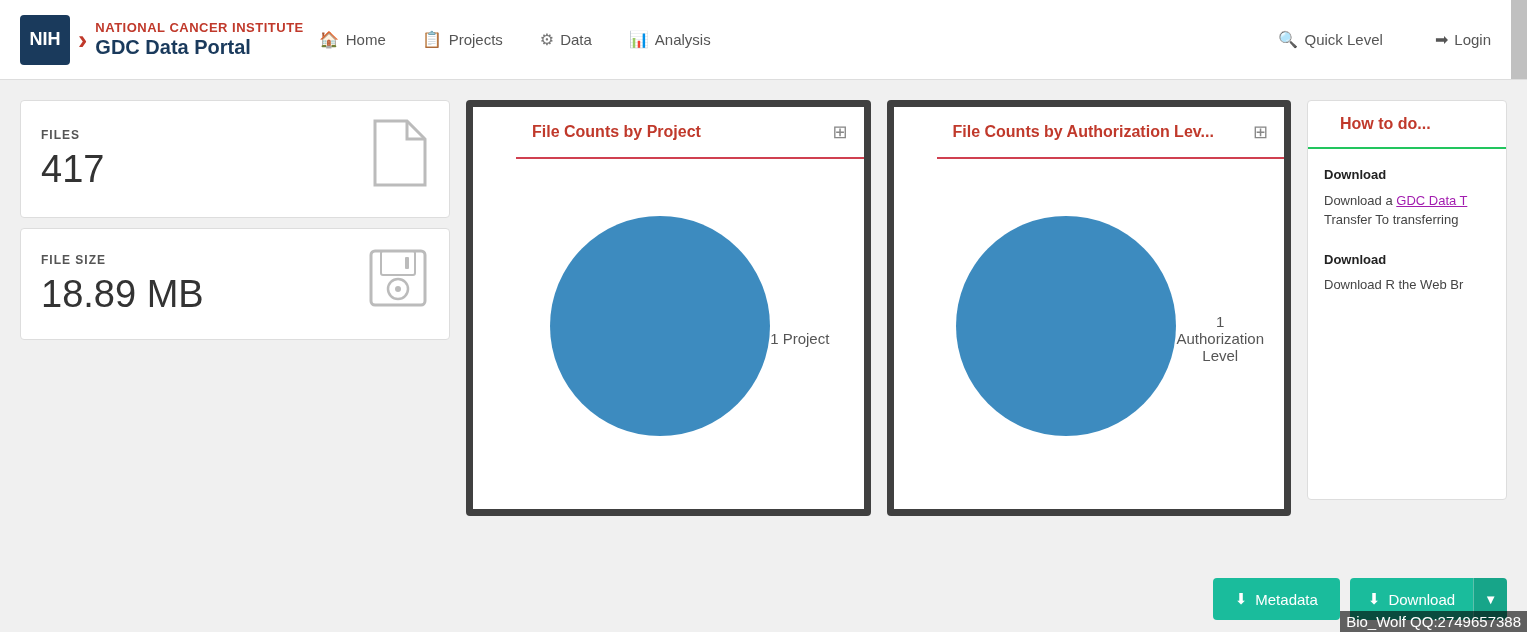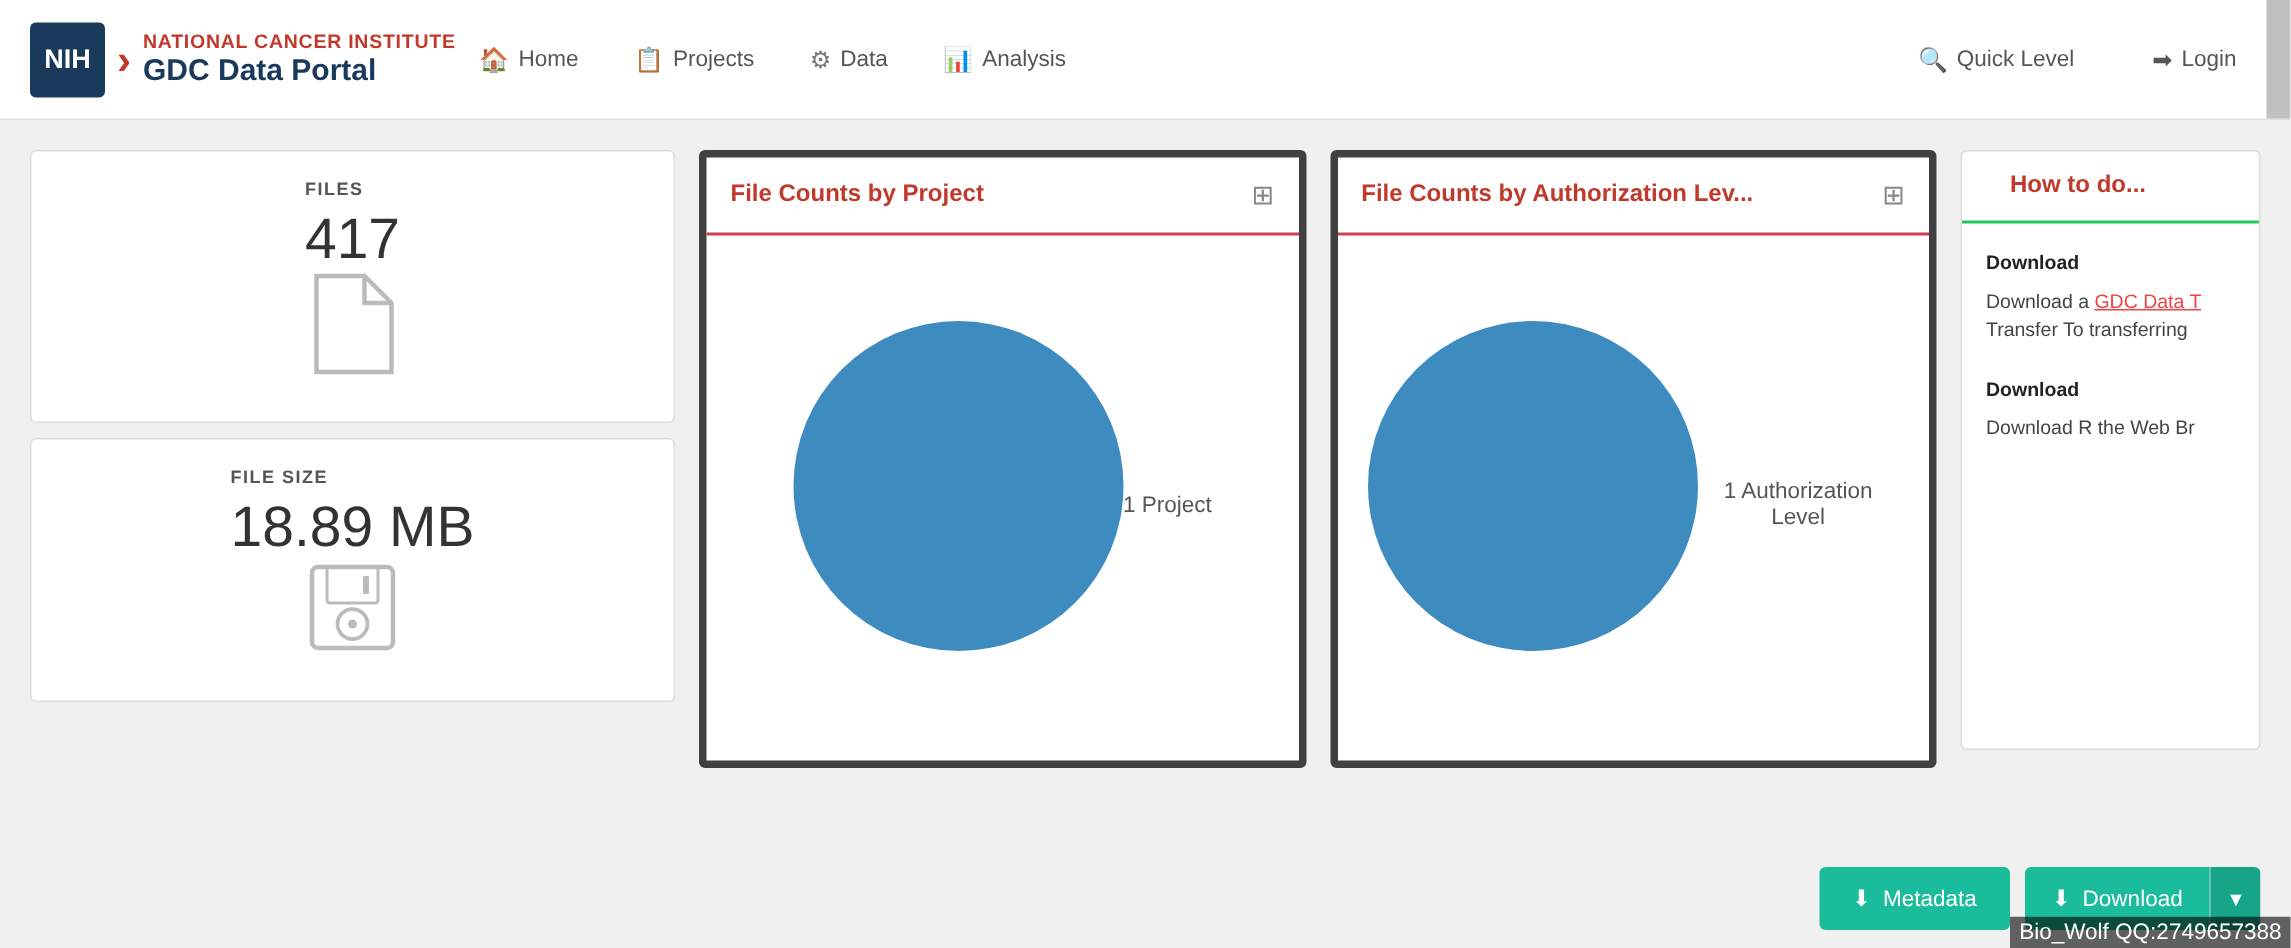--- a/index.html
+++ b/index.html
@@ -99,21 +99,20 @@
     }
     .stat-card {
       background: #fff;
       border: 1px solid #ddd;
       border-radius: 4px;
       padding: 18px 20px;
       display: flex;
       align-items: center;
       justify-content: space-between;
       min-height: 110px;
-      flex-direction: column;
     }
     .stat-info .label {
       font-size: 12px;
       font-weight: bold;
       color: #555;
       letter-spacing: 1px;
       text-transform: uppercase;
       margin-bottom: 6px;
     }
     .stat-info .value {
@@ -122,26 +121,27 @@
       color: #333;
     }
     .stat-icon {
       font-size: 52px;
       color: #bbb;
     }
 
     
     .chart-card {
       background: #fff;
-      border: 5px solid #404040;
+      border: 7px solid #404040;
       border-radius: 4px;
       flex: 1;
       min-width: 380px;
       max-width: 470px;
       overflow: hidden;
+      padding-left: 43px;
     }
     .chart-card-header {
       padding: 14px 16px;
       border-bottom: 2px solid #d04050;
       display: flex;
       align-items: center;
       justify-content: space-between;
     }
     .chart-card-title {
       color: #c0392b;
@@ -200,21 +200,21 @@
     }
     .howto-body {
       padding: 16px;
       font-size: 13px;
       color: #333;
       line-height: 1.5;
     }
     .howto-section { margin-bottom: 20px; }
     .howto-section .section-title { font-weight: bold; font-size: 13px; color: #222; margin-bottom: 6px; }
     .howto-section .section-text { color: #444; font-size: 13px; line-height: 1.5; }
-    .howto-section .link { color: #ef4444; text-decoration: underline; cursor: pointer; }
+    .howto-section .link { color: #a21caf; text-decoration: underline; cursor: pointer; }
     .howto-clipped { overflow: hidden; }
 
     
     .bottom-bar {
       position: fixed;
       bottom: 0;
       right: 0;
       width: 1527px;
       padding: 12px 20px;
       display: flex;

